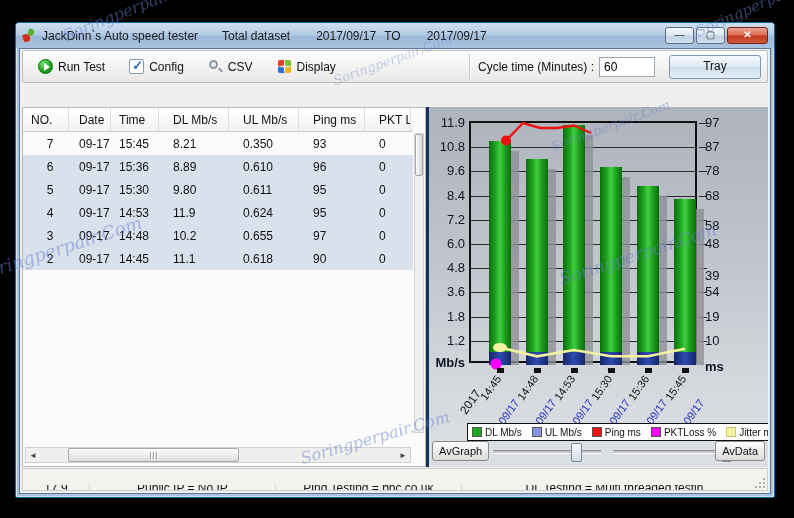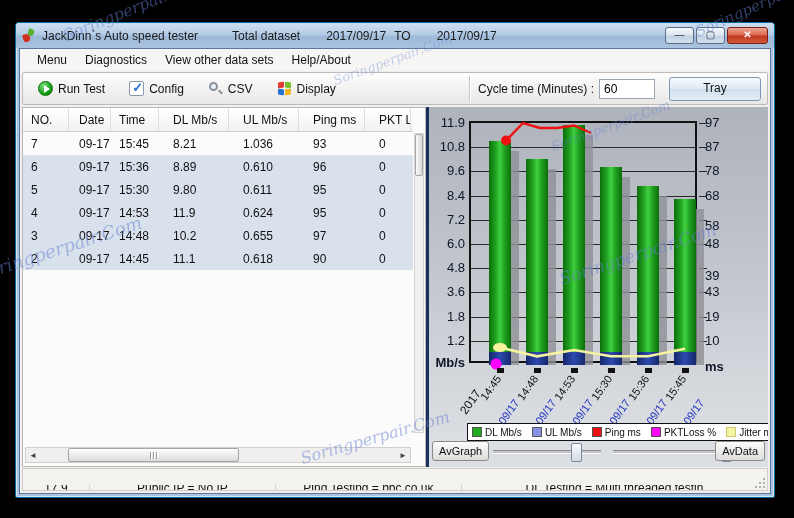--- a/index.html
+++ b/index.html
@@ -11,21 +11,21 @@
   .window { position:absolute; left:15px; top:22px; width:760px; height:476px;
             background:#aac4e0; border:1px solid #0369a1; border-radius:4px 4px 2px 2px;
             box-shadow:inset 0 0 0 1px #d6e4f2; }
   .titlebar { position:relative; height:25px; padding:0 6px; display:flex; align-items:center;
               background:linear-gradient(180deg,#cfdff0 0%,#b4cce6 45%,#9db9d9 55%,#a9c2de 100%);
               border-radius:3px 3px 0 0; font-size:12px; color:#1a1a1a; }
   .app-icon { width:14px; height:14px; margin-right:6px; position:relative; flex:0 0 auto; }
   .app-icon .d1{position:absolute;left:1px;top:5px;width:7px;height:8px;background:#d03020;border-radius:2px 5px 5px 5px;transform:rotate(-15deg);}
   .app-icon .d2{position:absolute;left:6px;top:0;width:6px;height:7px;background:#58b030;border-radius:2px 5px 5px 5px;transform:rotate(20deg);}
   .t-title { white-space:nowrap; }
-  .t-extra { margin-left:34px; }
+  .t-extra { margin-left:24px; }
   .t-date  { margin-left:26px; }
   .t-to    { margin-left:8px; }
   .winbtns { position:absolute; right:6px; top:4px; display:flex; gap:2px; }
   .wbtn { width:29px; height:17px; border:1px solid #5c6e84; border-radius:3px;
           background:linear-gradient(180deg,#f4f8fc 0%,#dde8f2 45%,#c2d2e4 55%,#d3e0ee 100%);
           color:#333; font-size:10px; line-height:14px; text-align:center; cursor:pointer; }
   .wbtn.close { width:41px; border:1px solid #7a2014;
           background:linear-gradient(180deg,#eba696 0%,#dd6a50 45%,#c03a22 55%,#d05a3a 100%);
           color:#fff; font-weight:bold; }
   .wbtn span { position:relative; top:0; }
@@ -83,21 +83,21 @@
 
   
   .grid { position:absolute; left:0; top:0; right:12px; }
   .grid-header { display:flex; height:24px; align-items:center;
                  background:linear-gradient(180deg,#ffffff,#f3f2f0);
                  border-bottom:1px solid #cfcecc; font-size:12px; color:#111; }
   .grid-header .cell { border-right:1px solid #e0dfdd; height:100%; display:flex; align-items:center; padding-left:8px; }
   .grid-row { display:flex; height:23px; align-items:center; font-size:12px; color:#111; background:#d9e1ec; cursor:default; }
   .grid-row.first { background:#fbfbfb; }
   .grid .cell { overflow:hidden; white-space:nowrap; padding-left:8px; }
-  .c0{width:46px;} .c1{width:42px; padding-left:10px!important;} .c2{width:48px;}
+  .c0{width:46px;text-align:center;} .c1{width:42px; padding-left:10px!important;} .c2{width:48px;}
   .c3{width:70px; padding-left:14px!important;} .c4{width:70px; padding-left:14px!important;}
   .c5{width:66px; padding-left:14px!important;} .c6{width:46px; padding-left:14px!important;}
 
   .vscroll { position:absolute; right:1px; top:25px; width:10px; height:300px;
              background:#f0f0ee; border:1px solid #d5d4d2; }
   .vthumb { position:absolute; left:0; top:0; width:8px; height:42px;
             background:linear-gradient(90deg,#fafafa,#d8d7d5); border:1px solid #a8a7a5; border-radius:2px; }
   .hscroll { position:absolute; left:2px; right:14px; bottom:3px; height:16px;
              background:#f0efee; border:1px solid #d0cfcd; display:flex; align-items:center; }
   .harrow { width:14px; height:100%; display:flex; align-items:center; justify-content:center;
@@ -176,26 +176,20 @@
       <span class="t-date">2017/09/17</span>
       <div class="winbtns">
         <div class="wbtn"><span>—</span></div>
         <div class="wbtn"><span>▢</span></div>
         <div class="wbtn close"><span>✕</span></div>
       </div>
     </div>
 
     <div class="client">
 
-      <div class="menubar" id="menubar">
-          <span class="menu-item">Menu</span>
-          <span class="menu-item">Diagnostics</span>
-          <span class="menu-item">View other data sets</span>
-          <span class="menu-item">Help/About</span>
-        </div>
 
       <div class="toolbar">
         <div class="tbtn">
           <span class="ico ico-run"></span>
           <span>Run Test</span>
         </div>
         <div class="tbtn">
           <span class="ico ico-config"></span>
           <span>Config</span>
         </div>
@@ -234,21 +228,21 @@
                 <div class="cell c4">UL Mb/s</div>
                 <div class="cell c5">Ping ms</div>
                 <div class="cell c6">PKT L</div>
               </div>
             <div id="grid-body">
                 <div class="grid-row first">
                   <div class="cell c0">7</div>
                   <div class="cell c1">09-17</div>
                   <div class="cell c2">15:45</div>
                   <div class="cell c3">8.21</div>
-                  <div class="cell c4">1.036</div>
+                  <div class="cell c4">0.350</div>
                   <div class="cell c5">93</div>
                   <div class="cell c6">0</div>
                 </div>
                 <div class="grid-row">
                   <div class="cell c0">6</div>
                   <div class="cell c1">09-17</div>
                   <div class="cell c2">15:36</div>
                   <div class="cell c3">8.89</div>
                   <div class="cell c4">0.610</div>
                   <div class="cell c5">96</div>
@@ -334,21 +328,21 @@
               <div class="gridline" style="top: 121px;"></div>
               <span class="yl" style="top: 113px;">6.0</span>
               <span class="yr" style="top: 113px;">48</span>
               <i class="rtick" style="top: 121px; left: 228px;"></i>
               <div class="gridline" style="top: 145px;"></div>
               <span class="yl" style="top: 137px;">4.8</span>
               <span class="yr" style="top: 145px;">39</span>
               <i class="rtick" style="top: 145px; left: 228px;"></i>
               <div class="gridline" style="top: 169px;"></div>
               <span class="yl" style="top: 161px;">3.6</span>
-              <span class="yr" style="top: 161px;">43</span>
+              <span class="yr" style="top: 161px;">54</span>
               <i class="rtick" style="top: 169px; left: 228px;"></i>
               <div class="gridline" style="top: 194px;"></div>
               <span class="yl" style="top: 186px;">1.8</span>
               <span class="yr" style="top: 186px;">19</span>
               <i class="rtick" style="top: 194px; left: 228px;"></i>
               <div class="gridline" style="top: 218px;"></div>
               <span class="yl" style="top: 210px;">1.2</span>
               <span class="yr" style="top: 210px;">10</span>
               <i class="rtick" style="top: 218px; left: 228px;"></i>
               <span class="yl axis-unit" style="top: 232px;">Mb/s</span>

